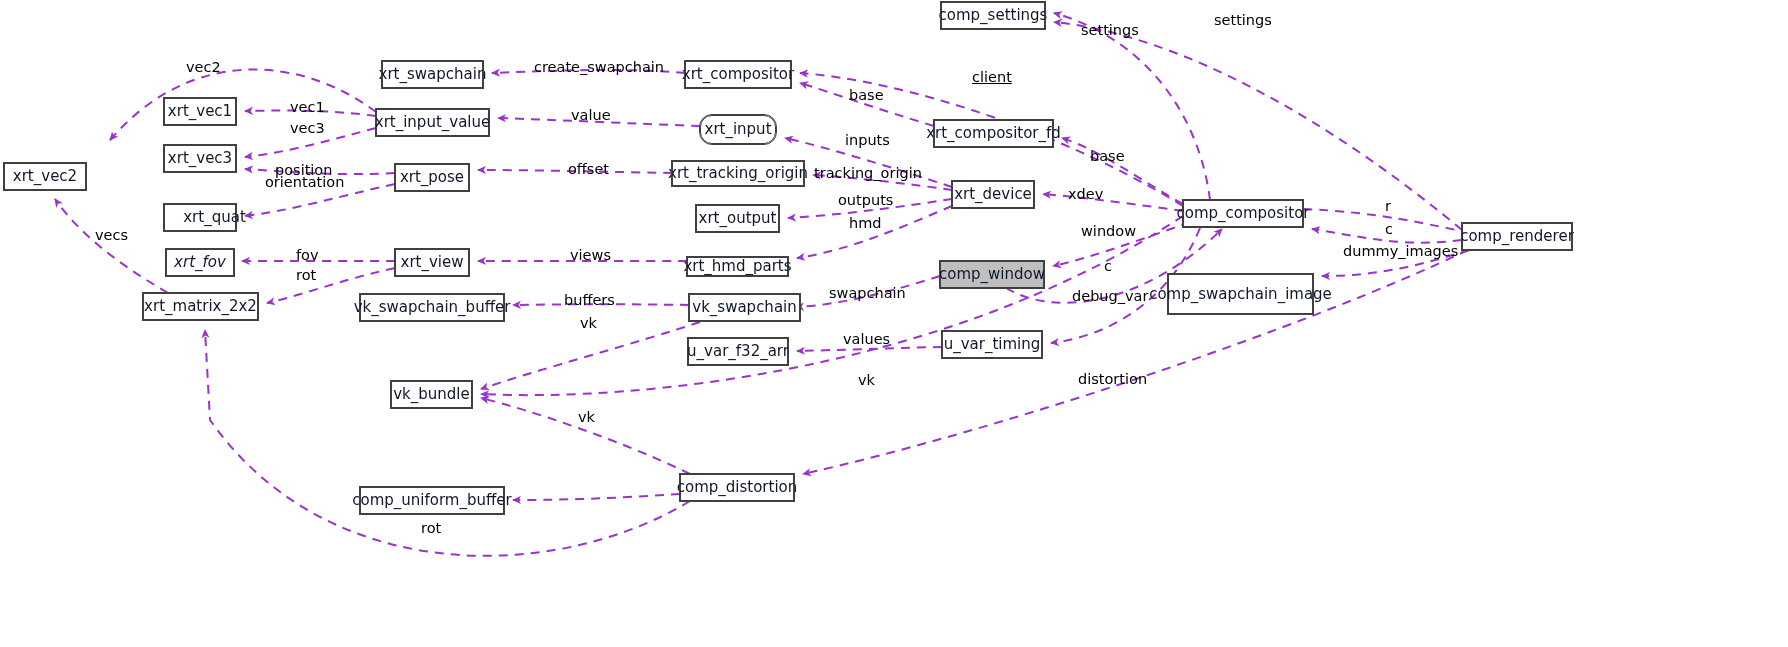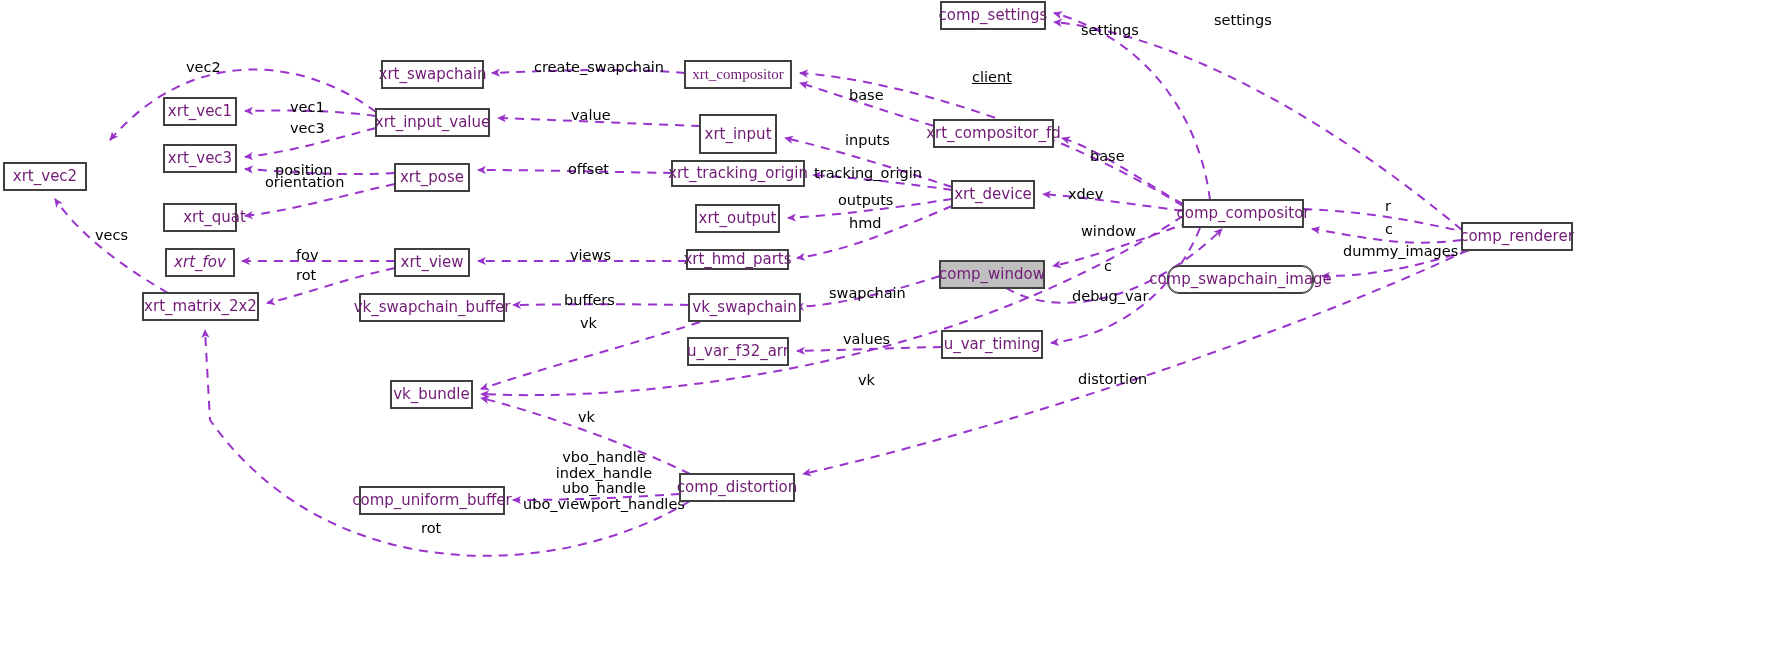--- a/index.html
+++ b/index.html
@@ -25,21 +25,21 @@
     position: absolute;
     box-sizing: border-box;
     background: #ffffff;
     border: 1px solid #404040;
     outline: 1px solid #404040;
     outline-offset: 0px;
     display: flex;
     align-items: center;
     justify-content: center;
     font-size: 15px;
-    color: #701a75;
+    color: #0f172a;
     white-space: nowrap;
     line-height: 1;
     padding: 0 7px;
     z-index: 5;
   }
   .node.highlight {
     background: #bfbfbf;
   }
   .edge-label {
     position: absolute;
@@ -114,35 +114,35 @@
   <div class="node" style="left: 164px; top: 204px; width: 72px; height: 27px; padding-left: 36px;">xrt_quat</div>
   <div class="node" style="left: 166px; top: 249px; width: 68px; height: 27px; font-style: italic;">xrt_fov</div>
   <div class="node" style="left: 143px; top: 293px; width: 115px; height: 27px;">xrt_matrix_2x2</div>
   <div class="node" style="left: 382px; top: 61px; width: 101px; height: 27px;">xrt_swapchain</div>
   <div class="node" style="left: 376px; top: 109px; width: 113px; height: 27px;">xrt_input_value</div>
   <div class="node" style="left: 395px; top: 164px; width: 74px; height: 27px;">xrt_pose</div>
   <div class="node" style="left: 395px; top: 249px; width: 74px; height: 27px;">xrt_view</div>
   <div class="node" style="left: 360px; top: 294px; width: 144px; height: 27px;">vk_swapchain_buffer</div>
   <div class="node" style="left: 391px; top: 381px; width: 81px; height: 27px;">vk_bundle</div>
   <div class="node" style="left: 360px; top: 487px; width: 144px; height: 27px;">comp_uniform_buffer</div>
-  <div class="node" style="left: 685px; top: 61px; width: 106px; height: 27px; font-family: Liberation Serif, serif;">xrt_compositor</div>
-  <div class="node" style="left: 700px; top: 115px; width: 76px; height: 38px;">xrt_input</div>
+  <div class="node" style="left: 685px; top: 61px; width: 106px; height: 27px;">xrt_compositor</div>
+  <div class="node" style="left: 700px; top: 115px; width: 76px; height: 29px; border-radius: 12px;">xrt_input</div>
   <div class="node" style="left: 672px; top: 161px; width: 132px; height: 25px;">xrt_tracking_origin</div>
   <div class="node" style="left: 696px; top: 205px; width: 83px; height: 27px;">xrt_output</div>
-  <div class="node" style="left: 687px; top: 250px; width: 101px; height: 19px;">xrt_hmd_parts</div>
+  <div class="node" style="left: 687px; top: 257px; width: 101px; height: 19px;">xrt_hmd_parts</div>
   <div class="node" style="left: 689px; top: 294px; width: 111px; height: 27px;">vk_swapchain</div>
   <div class="node" style="left: 688px; top: 338px; width: 100px; height: 27px;">u_var_f32_arr</div>
   <div class="node" style="left: 680px; top: 474px; width: 114px; height: 27px;">comp_distortion</div>
   <div class="node" style="left: 941px; top: 2px; width: 104px; height: 27px;">comp_settings</div>
   <div class="node" style="left: 934px; top: 120px; width: 119px; height: 27px;">xrt_compositor_fd</div>
   <div class="node" style="left: 952px; top: 181px; width: 82px; height: 27px;">xrt_device</div>
   <div class="node highlight" style="left: 940px; top: 261px; width: 104px; height: 27px;">comp_window</div>
   <div class="node" style="left: 942px; top: 331px; width: 100px; height: 27px;">u_var_timing</div>
   <div class="node" style="left: 1183px; top: 200px; width: 120px; height: 27px;">comp_compositor</div>
-  <div class="node" style="left: 1168px; top: 266px; width: 145px; height: 27px; border-radius: 11px;">comp_swapchain_image</div>
+  <div class="node" style="left: 1168px; top: 274px; width: 145px; height: 40px;">comp_swapchain_image</div>
   <div class="node" style="left: 1462px; top: 223px; width: 110px; height: 27px;">comp_renderer</div>
 
   <div class="edge-label" style="left: 186px; top: 60px;">vec2</div>
   <div class="edge-label" style="left: 290px; top: 100px;">vec1</div>
   <div class="edge-label" style="left: 290px; top: 121px;">vec3</div>
   <div class="edge-label" style="left: 275px; top: 163px;">position</div>
   <div class="edge-label" style="left: 265px; top: 175px;">orientation</div>
   <div class="edge-label" style="left: 95px; top: 228px;">vecs</div>
   <div class="edge-label" style="left: 296px; top: 248px;">fov</div>
   <div class="edge-label" style="left: 296px; top: 268px;">rot</div>
@@ -166,19 +166,15 @@
   <div class="edge-label" style="left: 1214px; top: 13px;">settings</div>
   <div class="edge-label" style="left: 1090px; top: 149px;">base</div>
   <div class="edge-label" style="left: 1068px; top: 187px;">xdev</div>
   <div class="edge-label" style="left: 1081px; top: 224px;">window</div>
   <div class="edge-label" style="left: 1104px; top: 259px;">c</div>
   <div class="edge-label" style="left: 1072px; top: 289px;">debug_var</div>
   <div class="edge-label" style="left: 1078px; top: 372px;">distortion</div>
   <div class="edge-label" style="left: 1385px; top: 199px;">r</div>
   <div class="edge-label" style="left: 1385px; top: 222px;">c</div>
   <div class="edge-label" style="left: 1343px; top: 244px;">dummy_images</div>
-  <div class="edge-label multi" style="left: 523px; top: 450px; text-align: center;">vbo_handle
-index_handle
-ubo_handle
-ubo_viewport_handles</div>
   <div class="edge-label" style="left: 421px; top: 521px;">rot</div>
 
 </div>
 
 </body></html>

